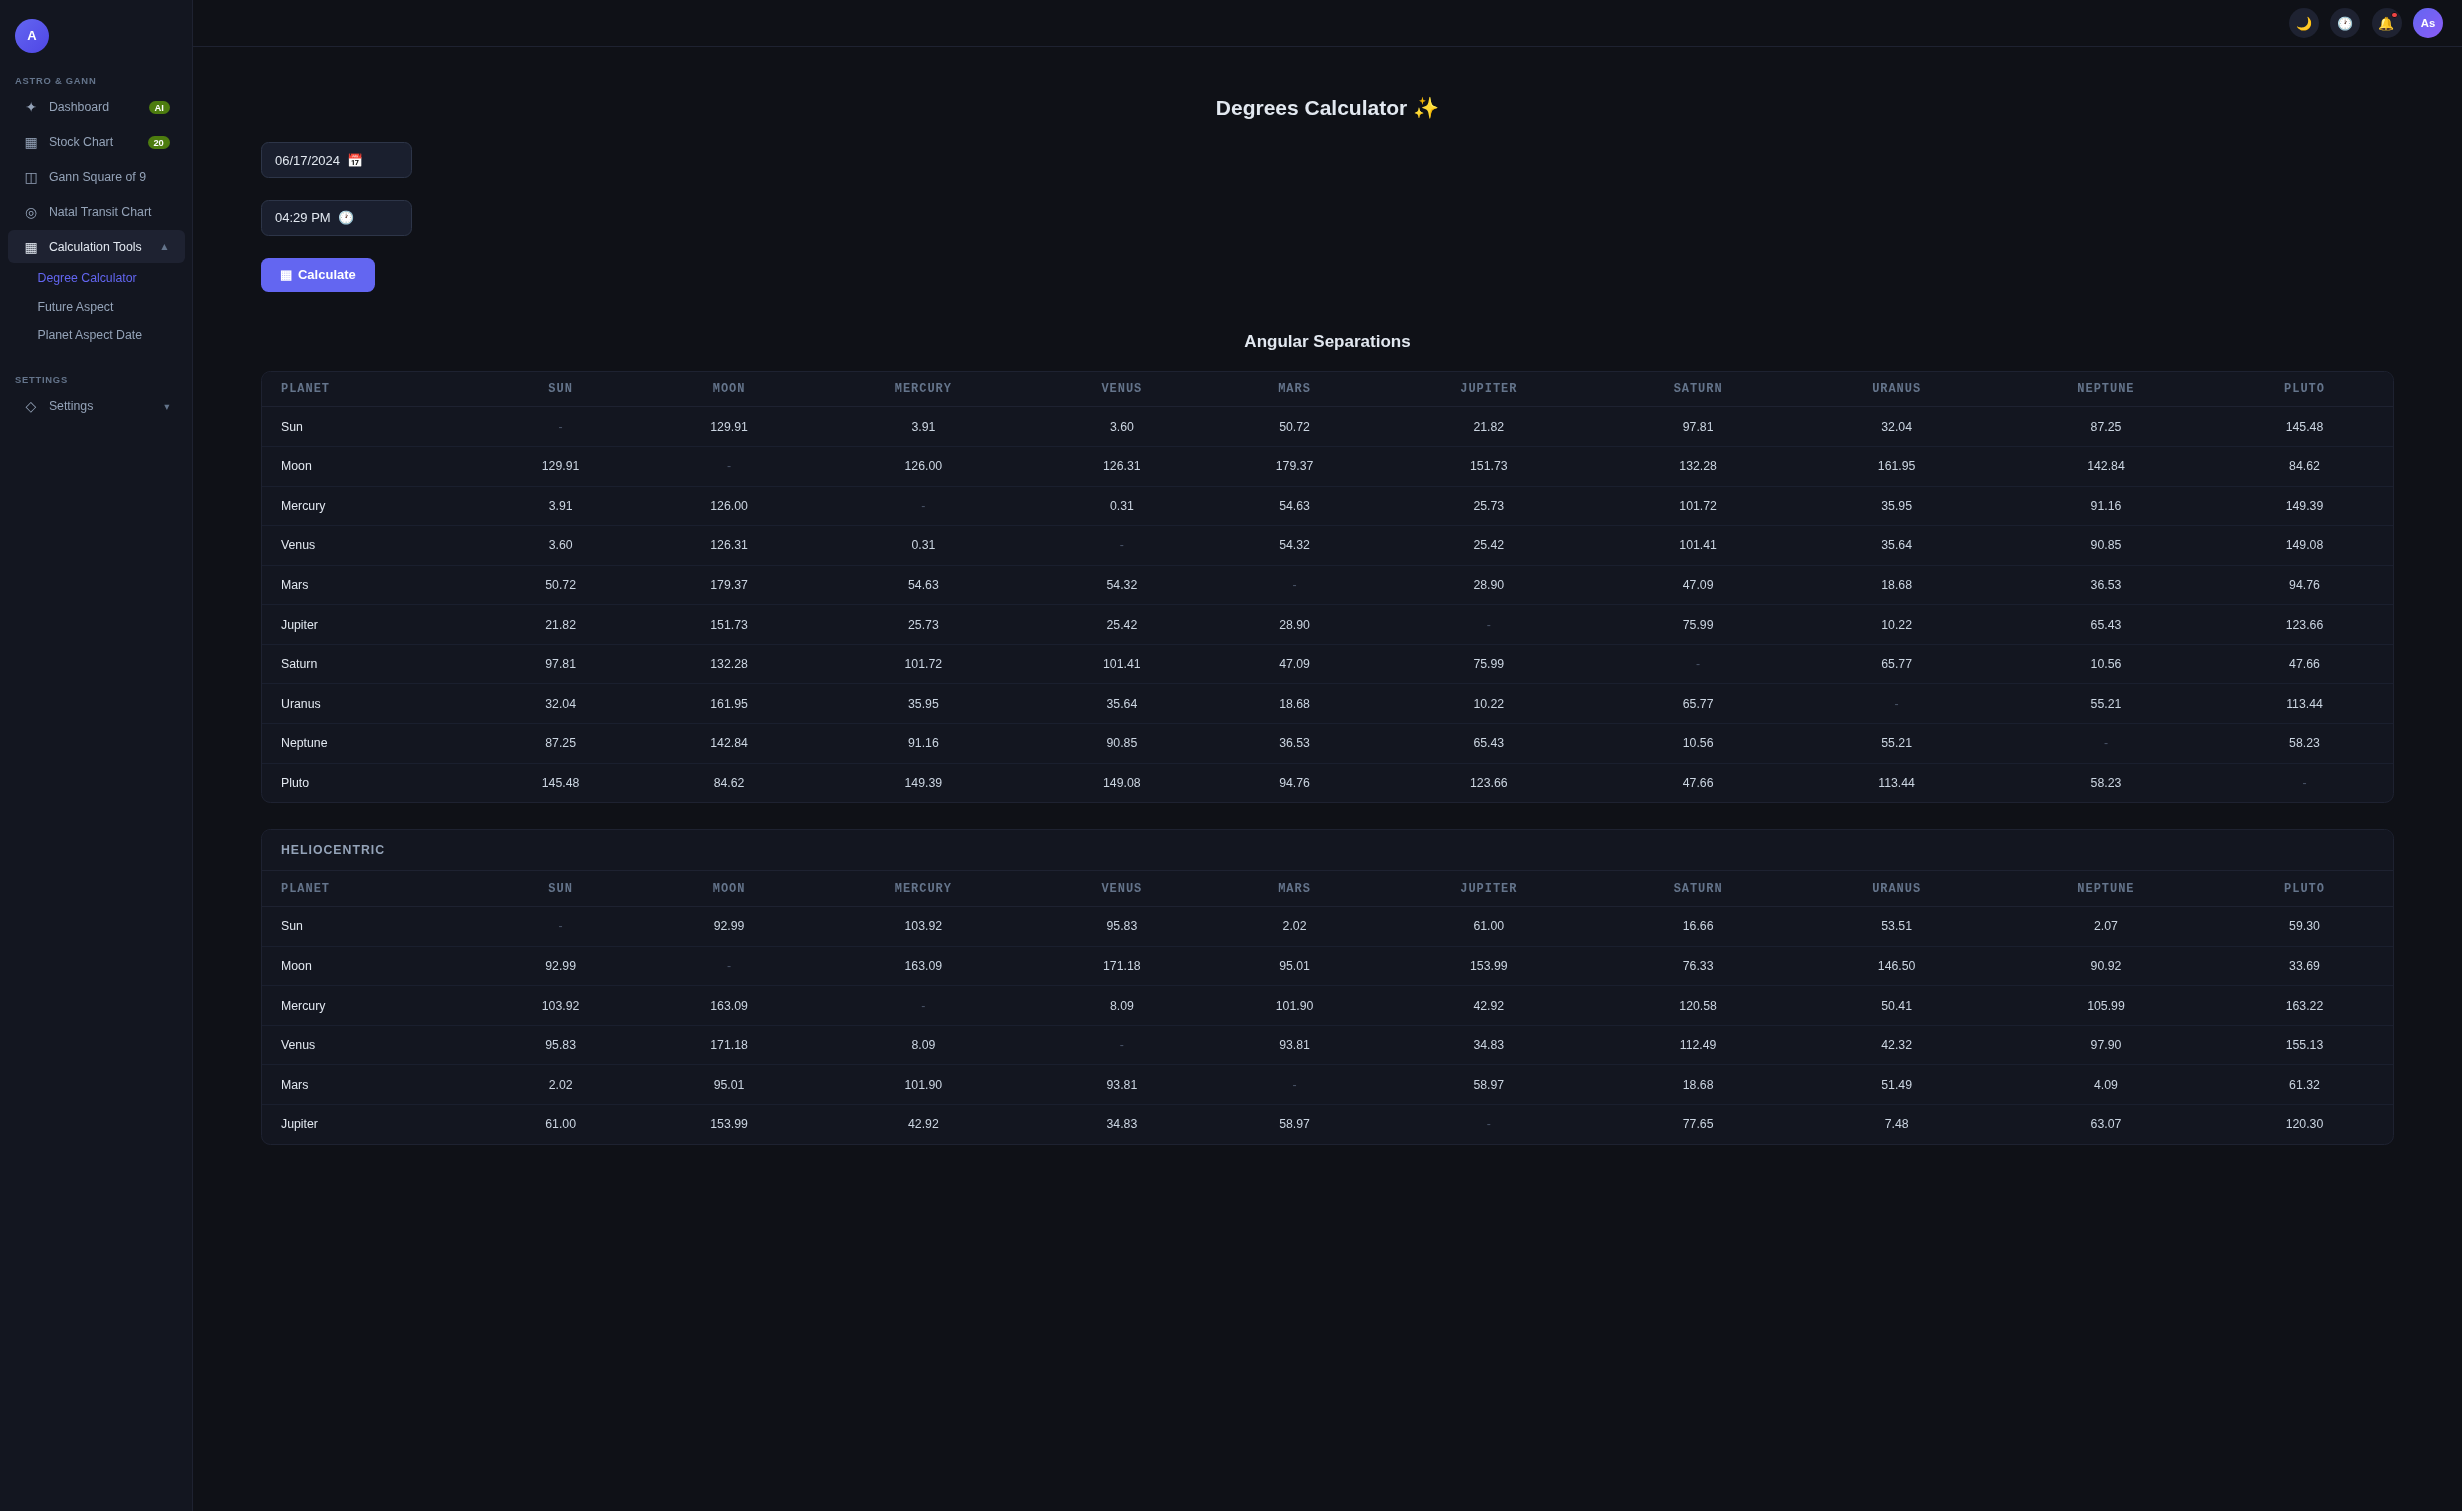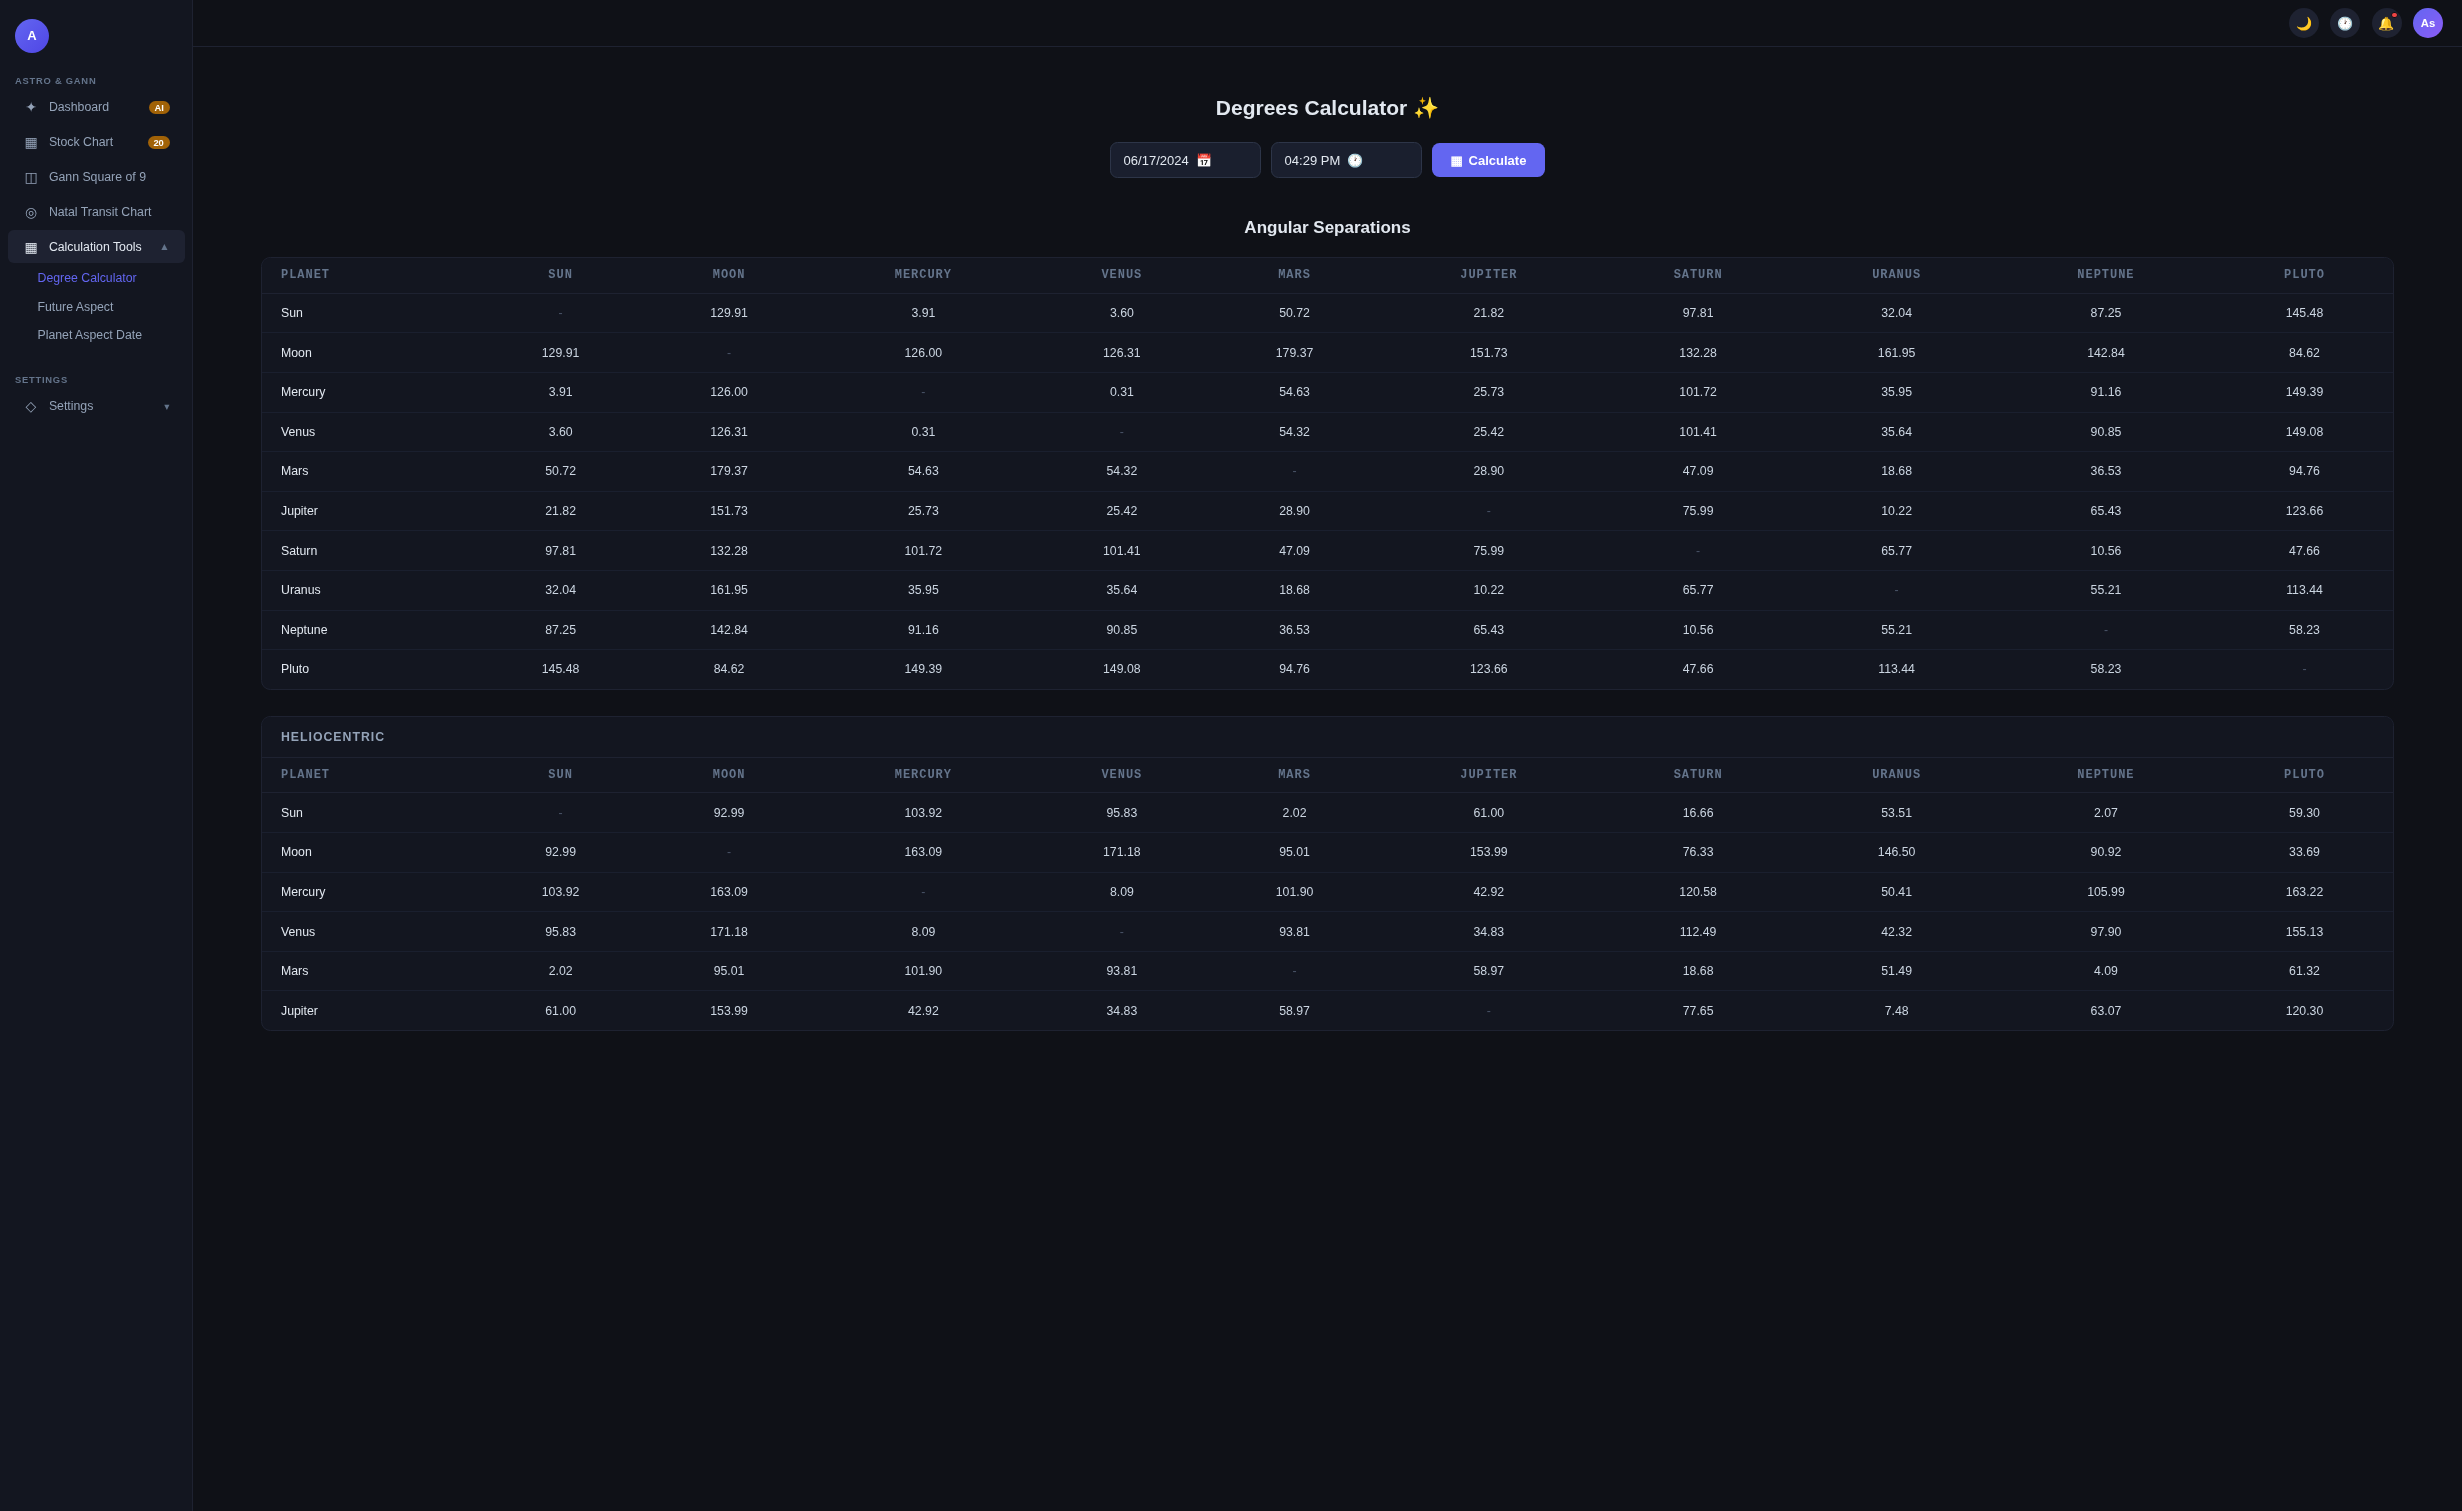--- a/index.html
+++ b/index.html
@@ -60,21 +60,21 @@
     .sidebar-item .icon { font-size: 14px; width: 17px; text-align: center; }
     .sidebar-item .badge {
       margin-left: auto;
       background: #6366f1;
       color: white;
       font-size: 9.4px;
       font-weight: 700;
       padding: 0.9px 5.7px;
       border-radius: 9.4px;
     }
-    .sidebar-item .badge.blue { background: #a16207; }
+    .sidebar-item .badge.blue { background: #4d7c0f; }
     .sidebar-item .chevron { margin-left: auto; font-size: 10.4px; color: #64748b; }
     .sidebar-submenu {
       padding-left: 30px;
     }
     .sidebar-subitem {
       padding: 6.6px 15px 6.6px 7.5px;
       font-size: 12.3px;
       color: #94a3b8;
       cursor: pointer;
       border-radius: 5.7px;
@@ -141,24 +141,25 @@
     .page-title {
       text-align: center;
       font-size: 21px;
       font-weight: 600;
       color: #e2e8f0;
       margin-bottom: 22.6px;
     }
 
     .controls-row {
       display: flex;
-      align-items: center;
+      align-items: flex-start;
       justify-content: center;
-      gap: 10px;
+      gap: 22px;
       margin-bottom: 30px;
+      flex-direction: column;
     }
     .date-input, .time-input {
       background: #1a1f2e;
       border: 0.9px solid #2d3548;
       color: #e2e8f0;
       padding: 9.4px 13px;
       border-radius: 7.5px;
       font-size: 13px;
       display: flex;
       align-items: center;

